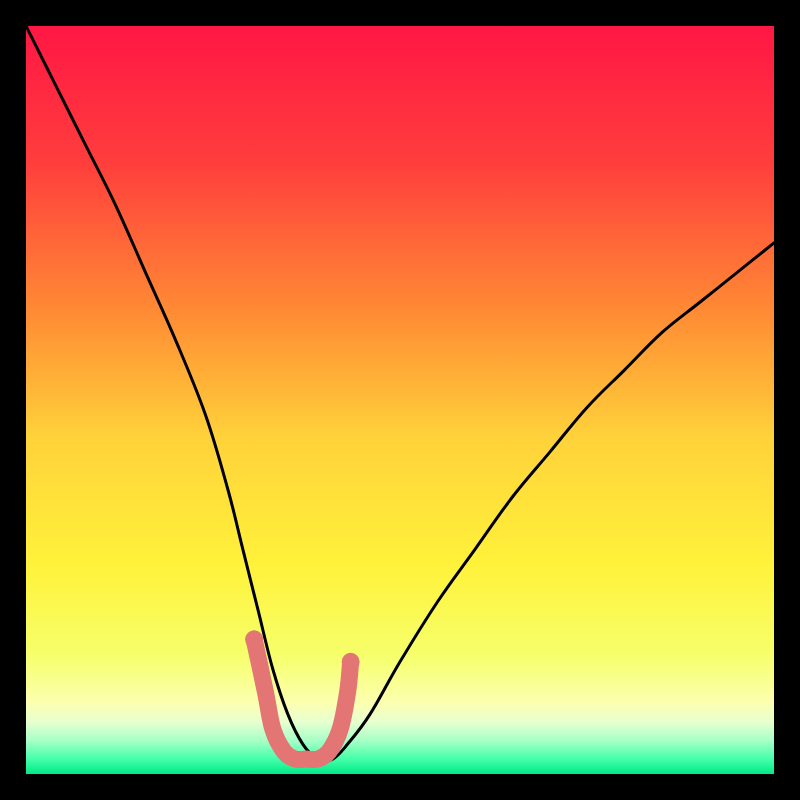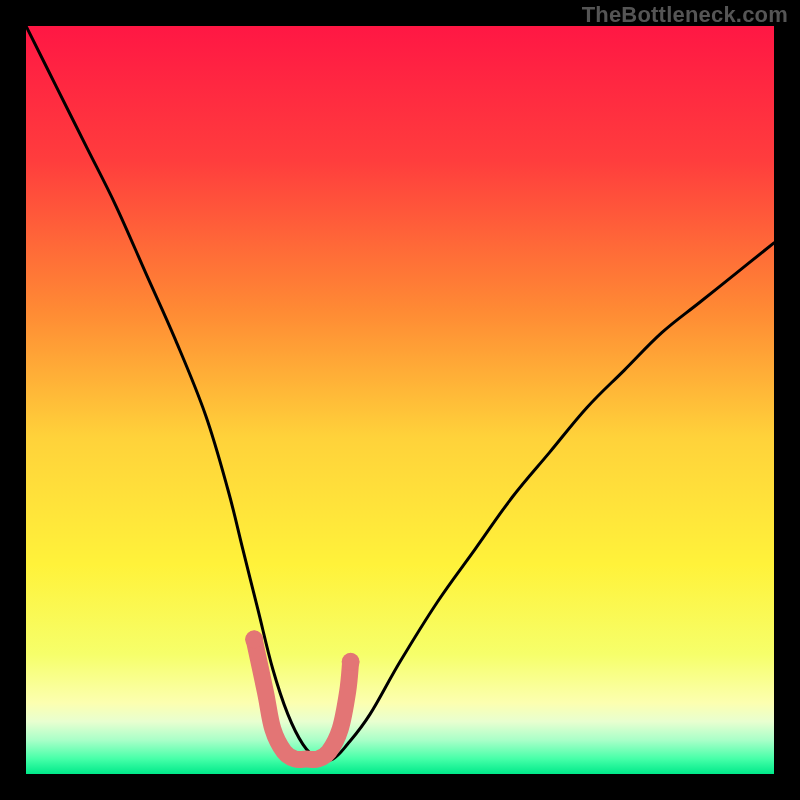--- a/index.html
+++ b/index.html
@@ -39,21 +39,20 @@
   .plot svg {
     width: 748px;
     height: 748px;
     display: block;
   }
 </style>
 </head>
 <body>
 
 <div class="frame">
-  <div class="watermark">TheBottleneck.com</div>
   <div class="plot">
     <svg id="chart-svg" viewBox="0 0 748 748" preserveAspectRatio="none">
         <defs>
           <linearGradient id="bg-grad" x1="0" y1="0" x2="0" y2="1">
             <stop offset="0%" stop-color="#ff1744"></stop>
             <stop offset="18%" stop-color="#ff3d3d"></stop>
             <stop offset="38%" stop-color="#ff8a34"></stop>
             <stop offset="55.00000000000001%" stop-color="#ffd23a"></stop>
             <stop offset="72%" stop-color="#fff23a"></stop>
             <stop offset="84%" stop-color="#f6ff6a"></stop>

